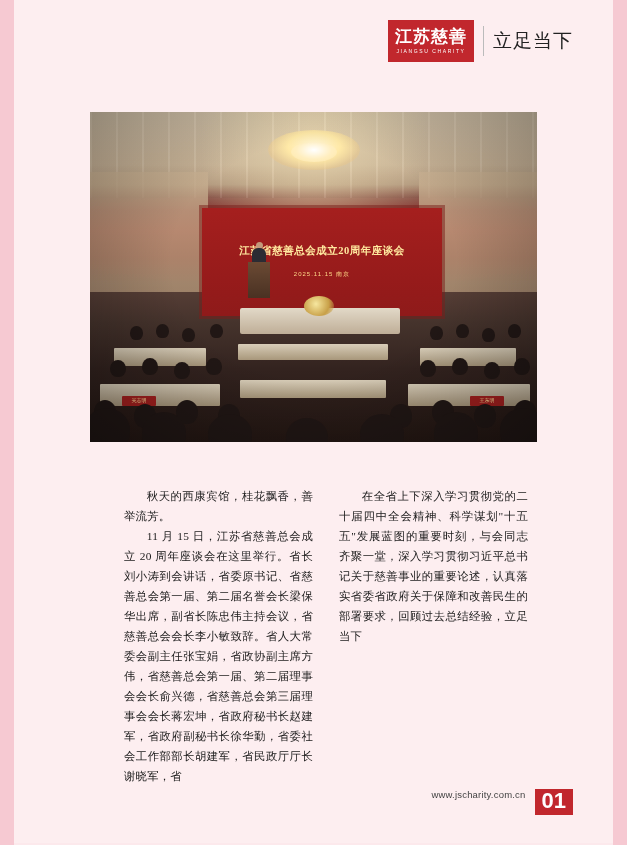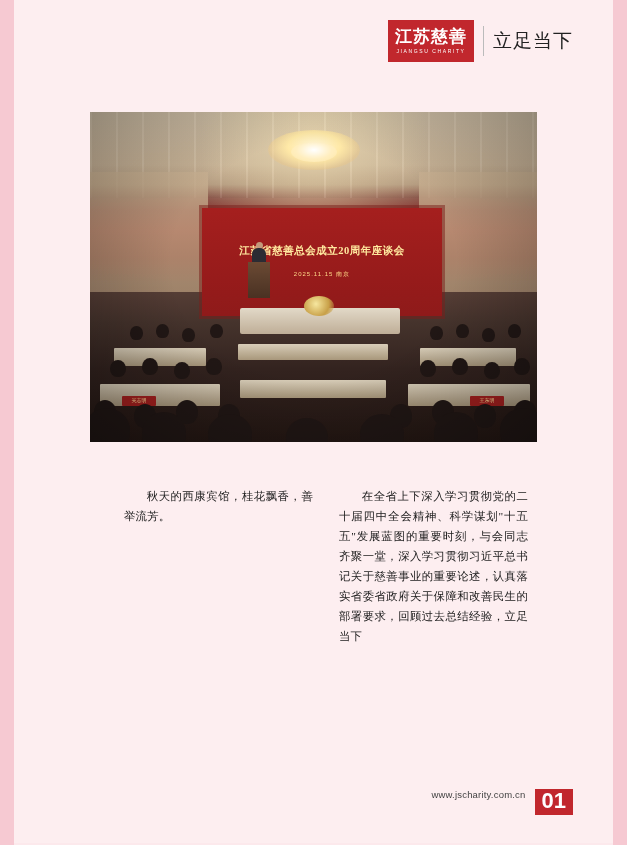--- a/index.html
+++ b/index.html
@@ -371,20 +371,21 @@
         <div class="head" style="left:344px; top:300px; width:44px; height:42px;"></div>
         <div class="head" style="left:410px; top:296px; width:46px; height:44px;"></div>
 
         <div class="vignette"></div>
       </div>
     </div>
 
     <div class="columns">
       <div class="col">
         <p class="indent">秋天的西康宾馆，桂花飘香，善举流芳。</p>
+        <p class="indent">11 月 15 日，江苏省慈善总会成立 20 周年座谈会在这里举行。省长刘小涛到会讲话，省委原书记、省慈善总会第一届、第二届名誉会长梁保华出席，副省长陈忠伟主持会议，省慈善总会会长李小敏致辞。省人大常委会副主任张宝娟，省政协副主席方伟，省慈善总会第一届、第二届理事会会长俞兴德，省慈善总会第三届理事会会长蒋宏坤，省政府秘书长赵建军，省政府副秘书长徐华勤，省委社会工作部部长胡建军，省民政厅厅长谢晓军，省</p>
       </div>
       <div class="col">
         <p class="indent">在全省上下深入学习贯彻党的二十届四中全会精神、科学谋划"十五五"发展蓝图的重要时刻，与会同志齐聚一堂，深入学习贯彻习近平总书记关于慈善事业的重要论述，认真落实省委省政府关于保障和改善民生的部署要求，回顾过去总结经验，立足当下</p>
       </div>
     </div>
 
     <div class="footer">
       <div class="site">www.jscharity.com.cn</div>
       <div class="pageno">01</div>
     </div>

